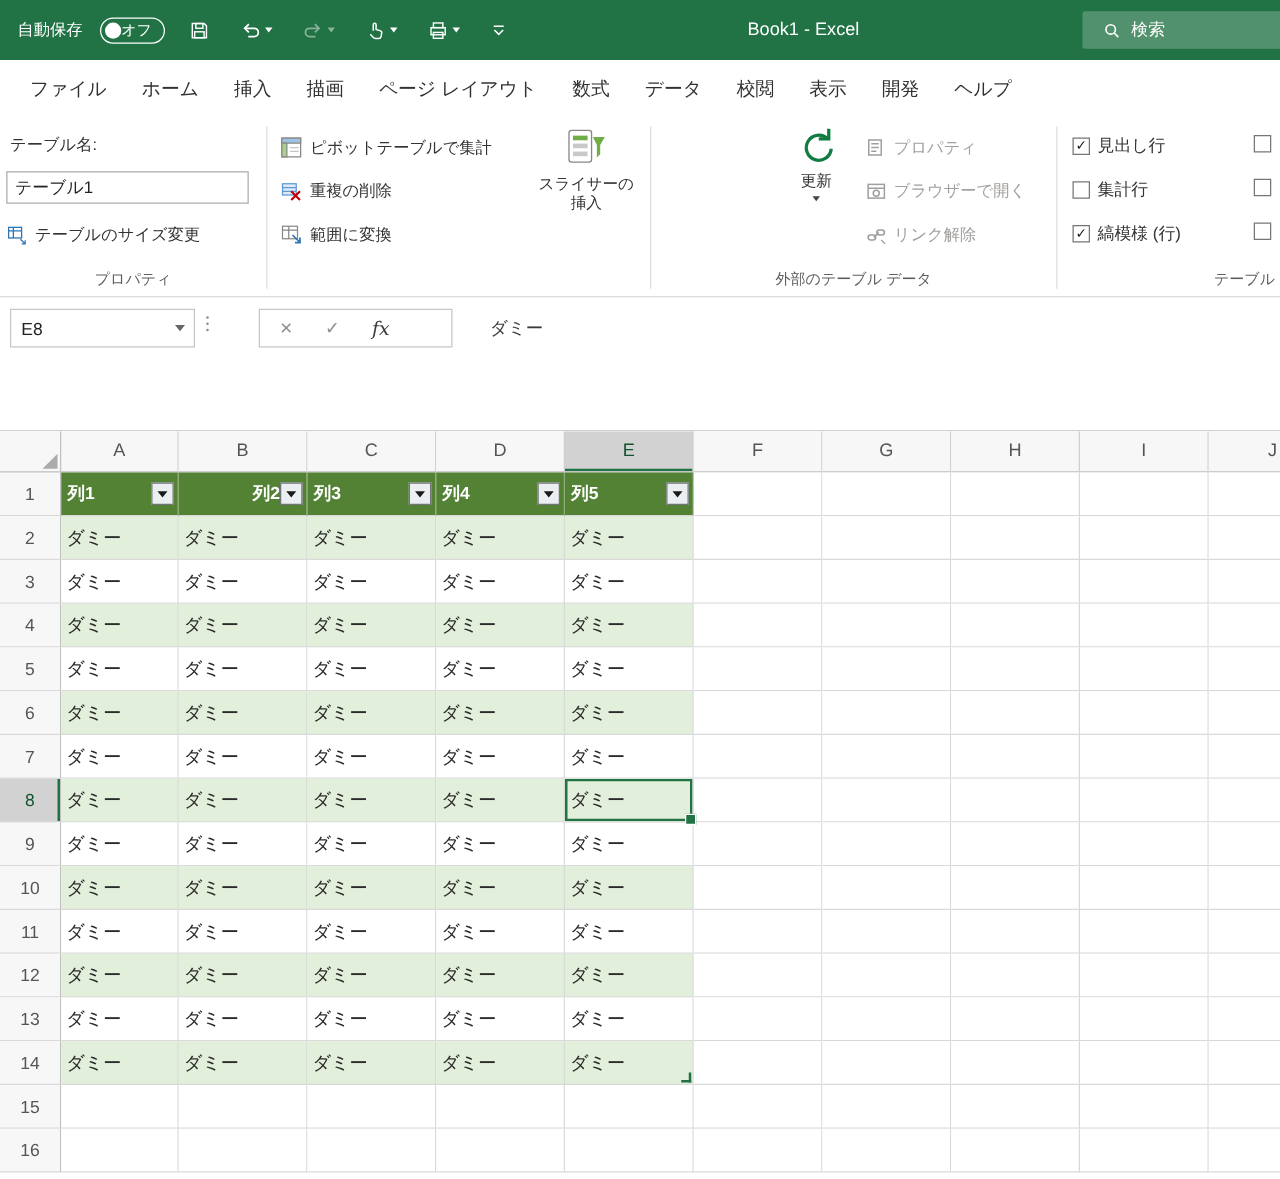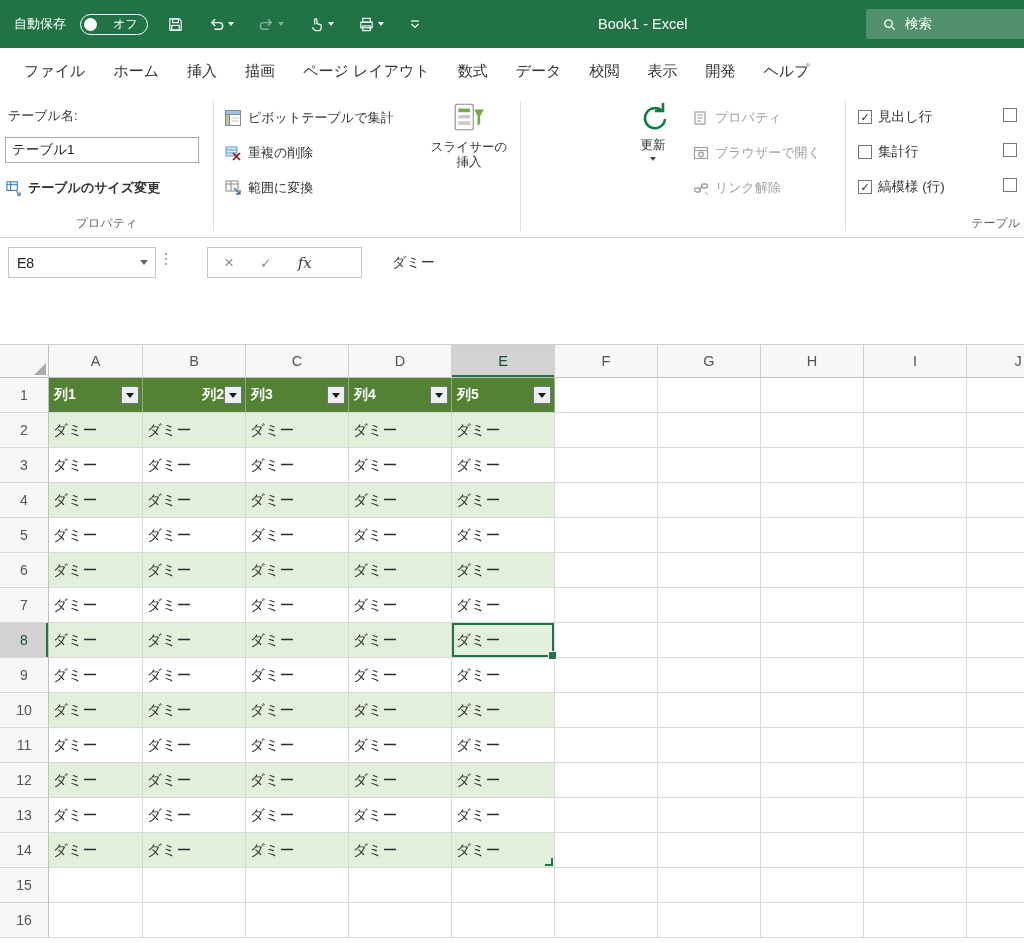--- a/index.html
+++ b/index.html
@@ -3,21 +3,21 @@
 <meta charset="utf-8">
 <style>
   * { margin:0; padding:0; box-sizing:border-box; }
   body { font-family:"Liberation Sans","DejaVu Sans",sans-serif; }
   .app { position:relative; width:1024px; height:943px; overflow:hidden; background:#fff; }
 
   
   .titlebar { position:absolute; top:0; left:0; width:100%; height:48px; background:#217346; display:flex; align-items:center; color:#fff; padding-left:14px; }
   .tb-left { display:flex; align-items:center; gap:14px; }
   .autosave-label { font-size:13px; }
-  .toggle-pill { display:flex; align-items:center; gap:16px; border:1px solid #fff; border-radius:11px; height:21px; padding:0 9px 0 3px; cursor:default; }
+  .toggle-pill { display:flex; align-items:center; gap:0; border:1px solid #fff; border-radius:11px; height:21px; padding:0 9px 0 3px; cursor:default; }
   .toggle-knob { width:13px; height:13px; border-radius:50%; background:#fff; }
   .toggle-text { font-size:12px; color:#fff; }
   .tb-btn { display:flex; align-items:center; gap:3px; height:30px; padding:0 5px; }
   .tb-btn svg { display:block; }
   .caret { width:0; height:0; border-left:3.5px solid transparent; border-right:3.5px solid transparent; border-top:4px solid #fff; }
   .dim { opacity:.45; }
   .doc-title { position:absolute; left:598px; top:0; height:48px; display:flex; align-items:center; font-size:14.5px; color:#fff; }
   .search-box { position:absolute; left:866px; top:9px; width:180px; height:30px; background:rgba(255,255,255,.22); border-radius:2px; display:flex; align-items:center; gap:8px; padding-left:16px; color:#fff; font-size:13.5px; }
 
   
@@ -150,21 +150,21 @@
     <span class="tab">表示</span>
     <span class="tab">開発</span>
     <span class="tab">ヘルプ</span>
   </div>
 
   <div class="ribbon">
 
     <div class="rgroup" style="left:0; width:213px;padding-left:22px;">
       <div class="tn-label">テーブル名:</div>
       <div class="tn-input">テーブル1</div>
-      <div class="small-item" style="left:5px; top:82px;font-weight:bold;">
+      <div class="small-item" style="left:5px; top:82px;">
         <svg width="17" height="17" viewBox="0 0 18 18" fill="none" stroke="#2E75B6" stroke-width="1.1">
           <rect x="2" y="2" width="11" height="9" fill="#fff"></rect>
             <path d="M2 5 h11 M6 2 v9"></path>
             <path d="M12 12 l4 4 M13 16 h3 v-3"></path>
         </svg>
         <span>テーブルのサイズ変更</span>
       </div>
       <div class="group-label">プロパティ</div>
     </div>
     <div class="rg-divider" style="left:213px;"></div>
@@ -234,20 +234,21 @@
       </div>
       <div class="small-item disabled" style="left:172px; top:82px;">
         <svg width="16" height="16" viewBox="0 0 16 16" fill="none" stroke="#A19F9D" stroke-width="1.3">
           <path d="M6 10 L10 6"></path>
             <rect x="1.5" y="8" width="6" height="4" rx="2"></rect>
             <rect x="8.5" y="4" width="6" height="4" rx="2"></rect>
             <path d="M12 12 l3 3" stroke-width="1"></path>
         </svg>
         <span>リンク解除</span>
       </div>
+      <div class="group-label">外部のテーブル データ</div>
     </div>
     <div class="rg-divider" style="left:845px;"></div>
 
     <div class="rgroup" style="left:846px; width:178px;">
       <label class="rb-check" style="left:12px; top:13px;">
         <span class="cb checked">
             <span class="mark">✓</span>
           </span>
         <span>見出し行</span>
       </label>

